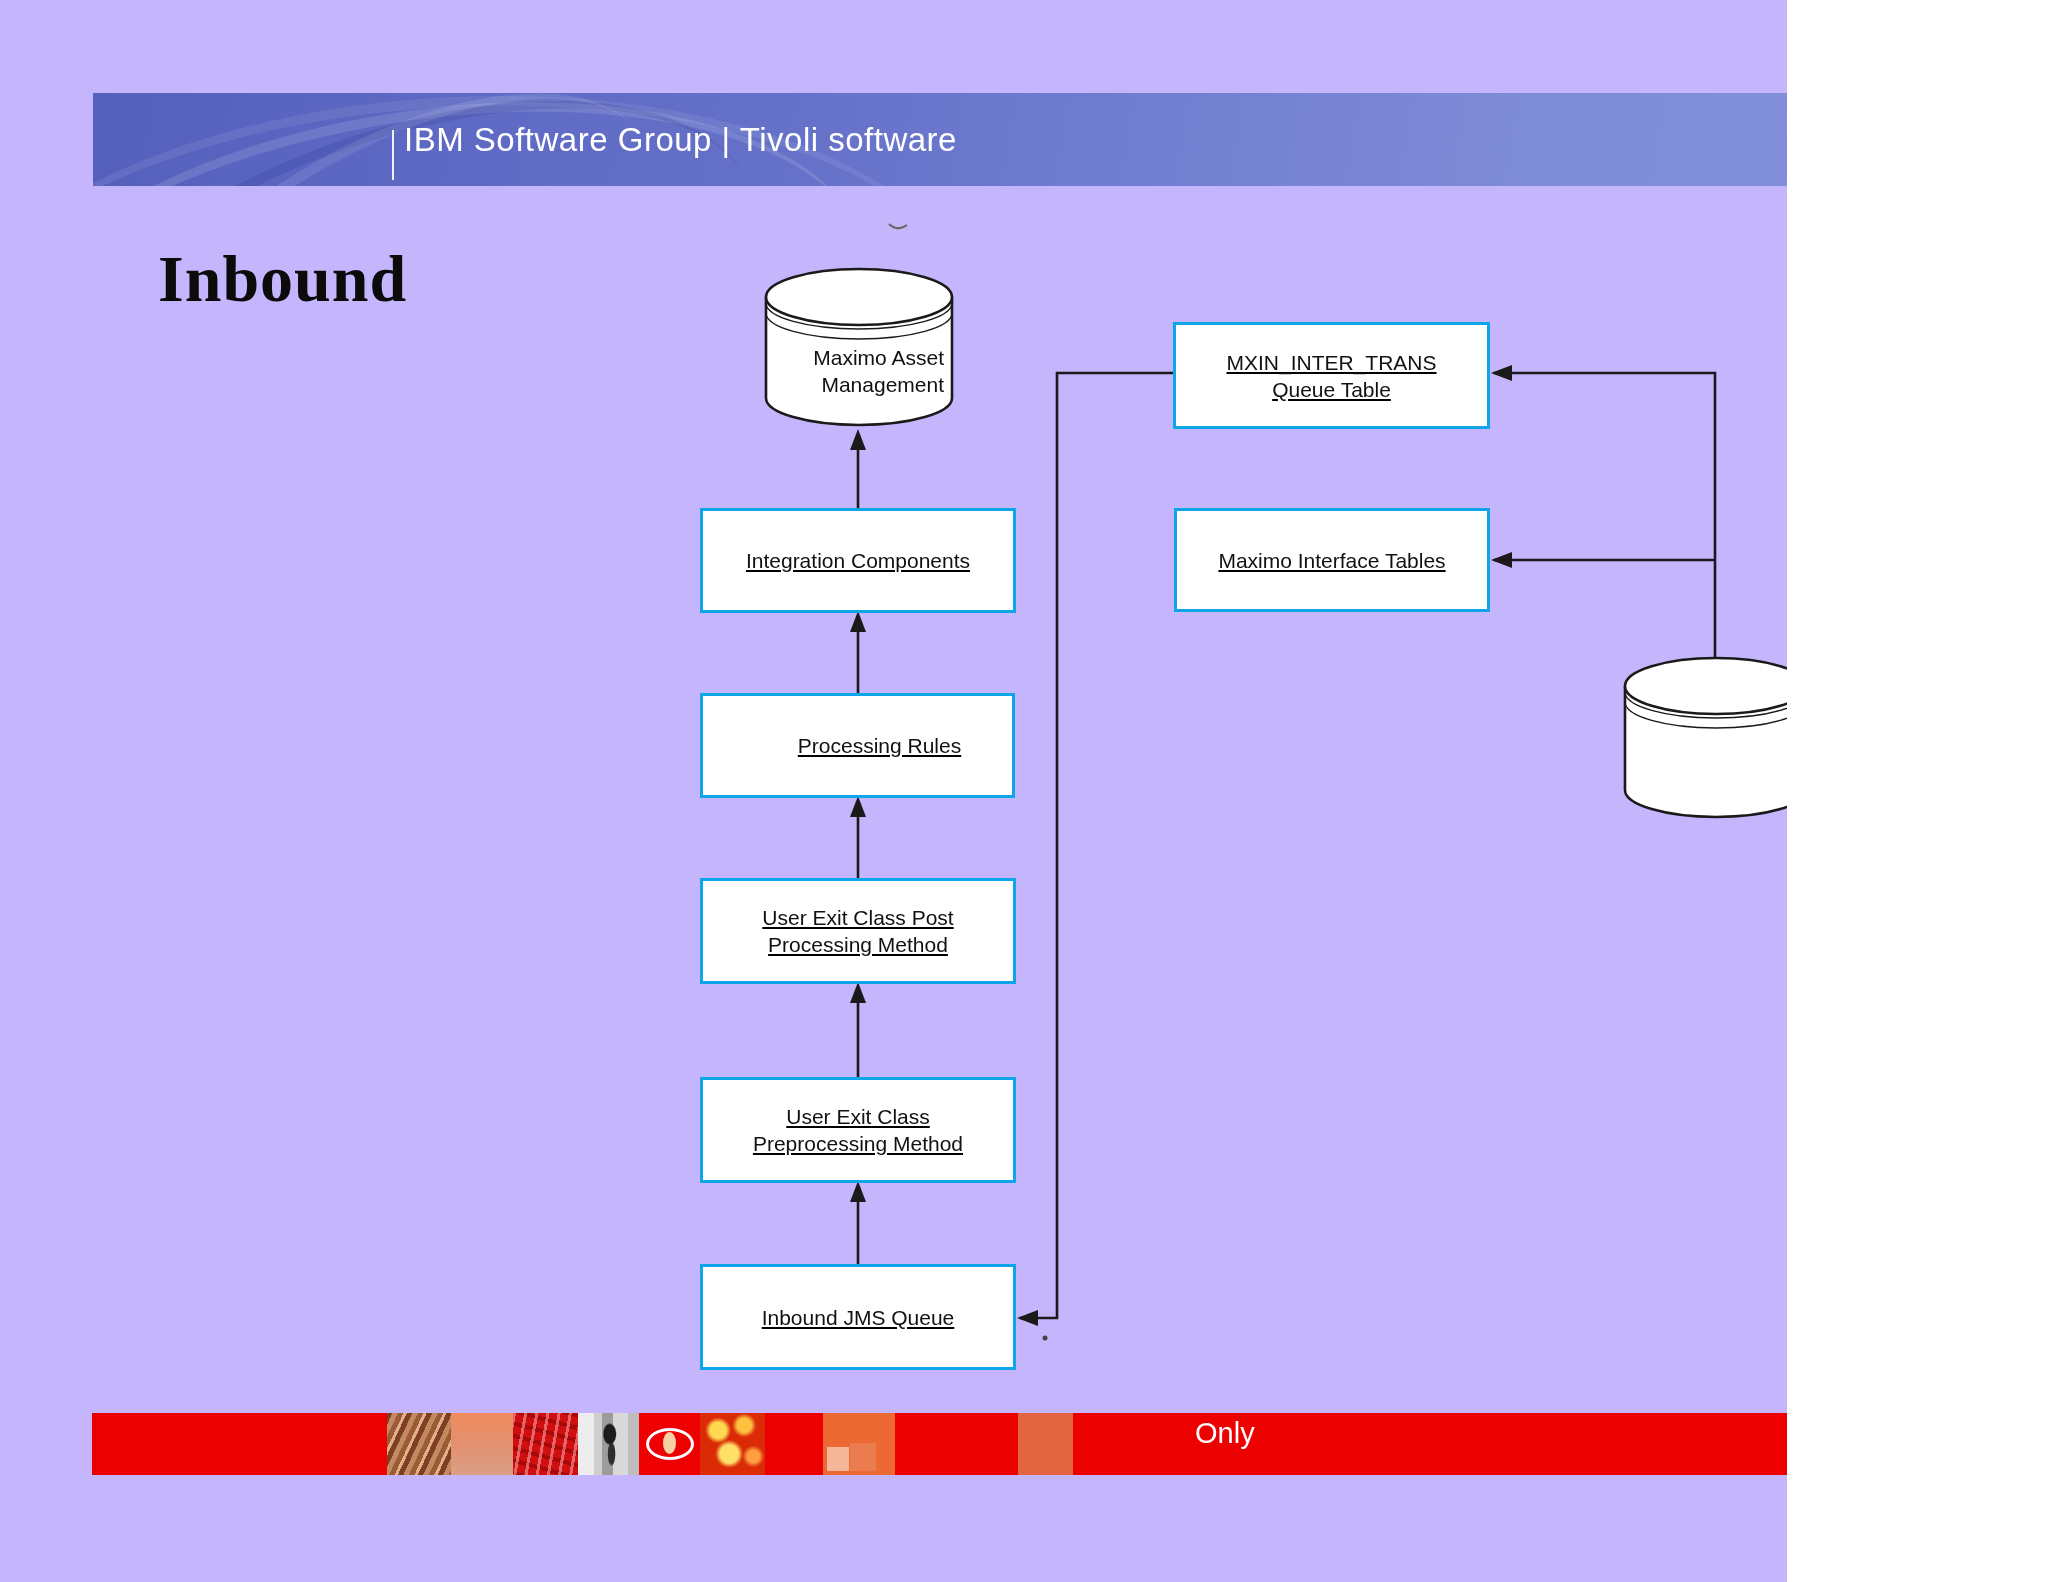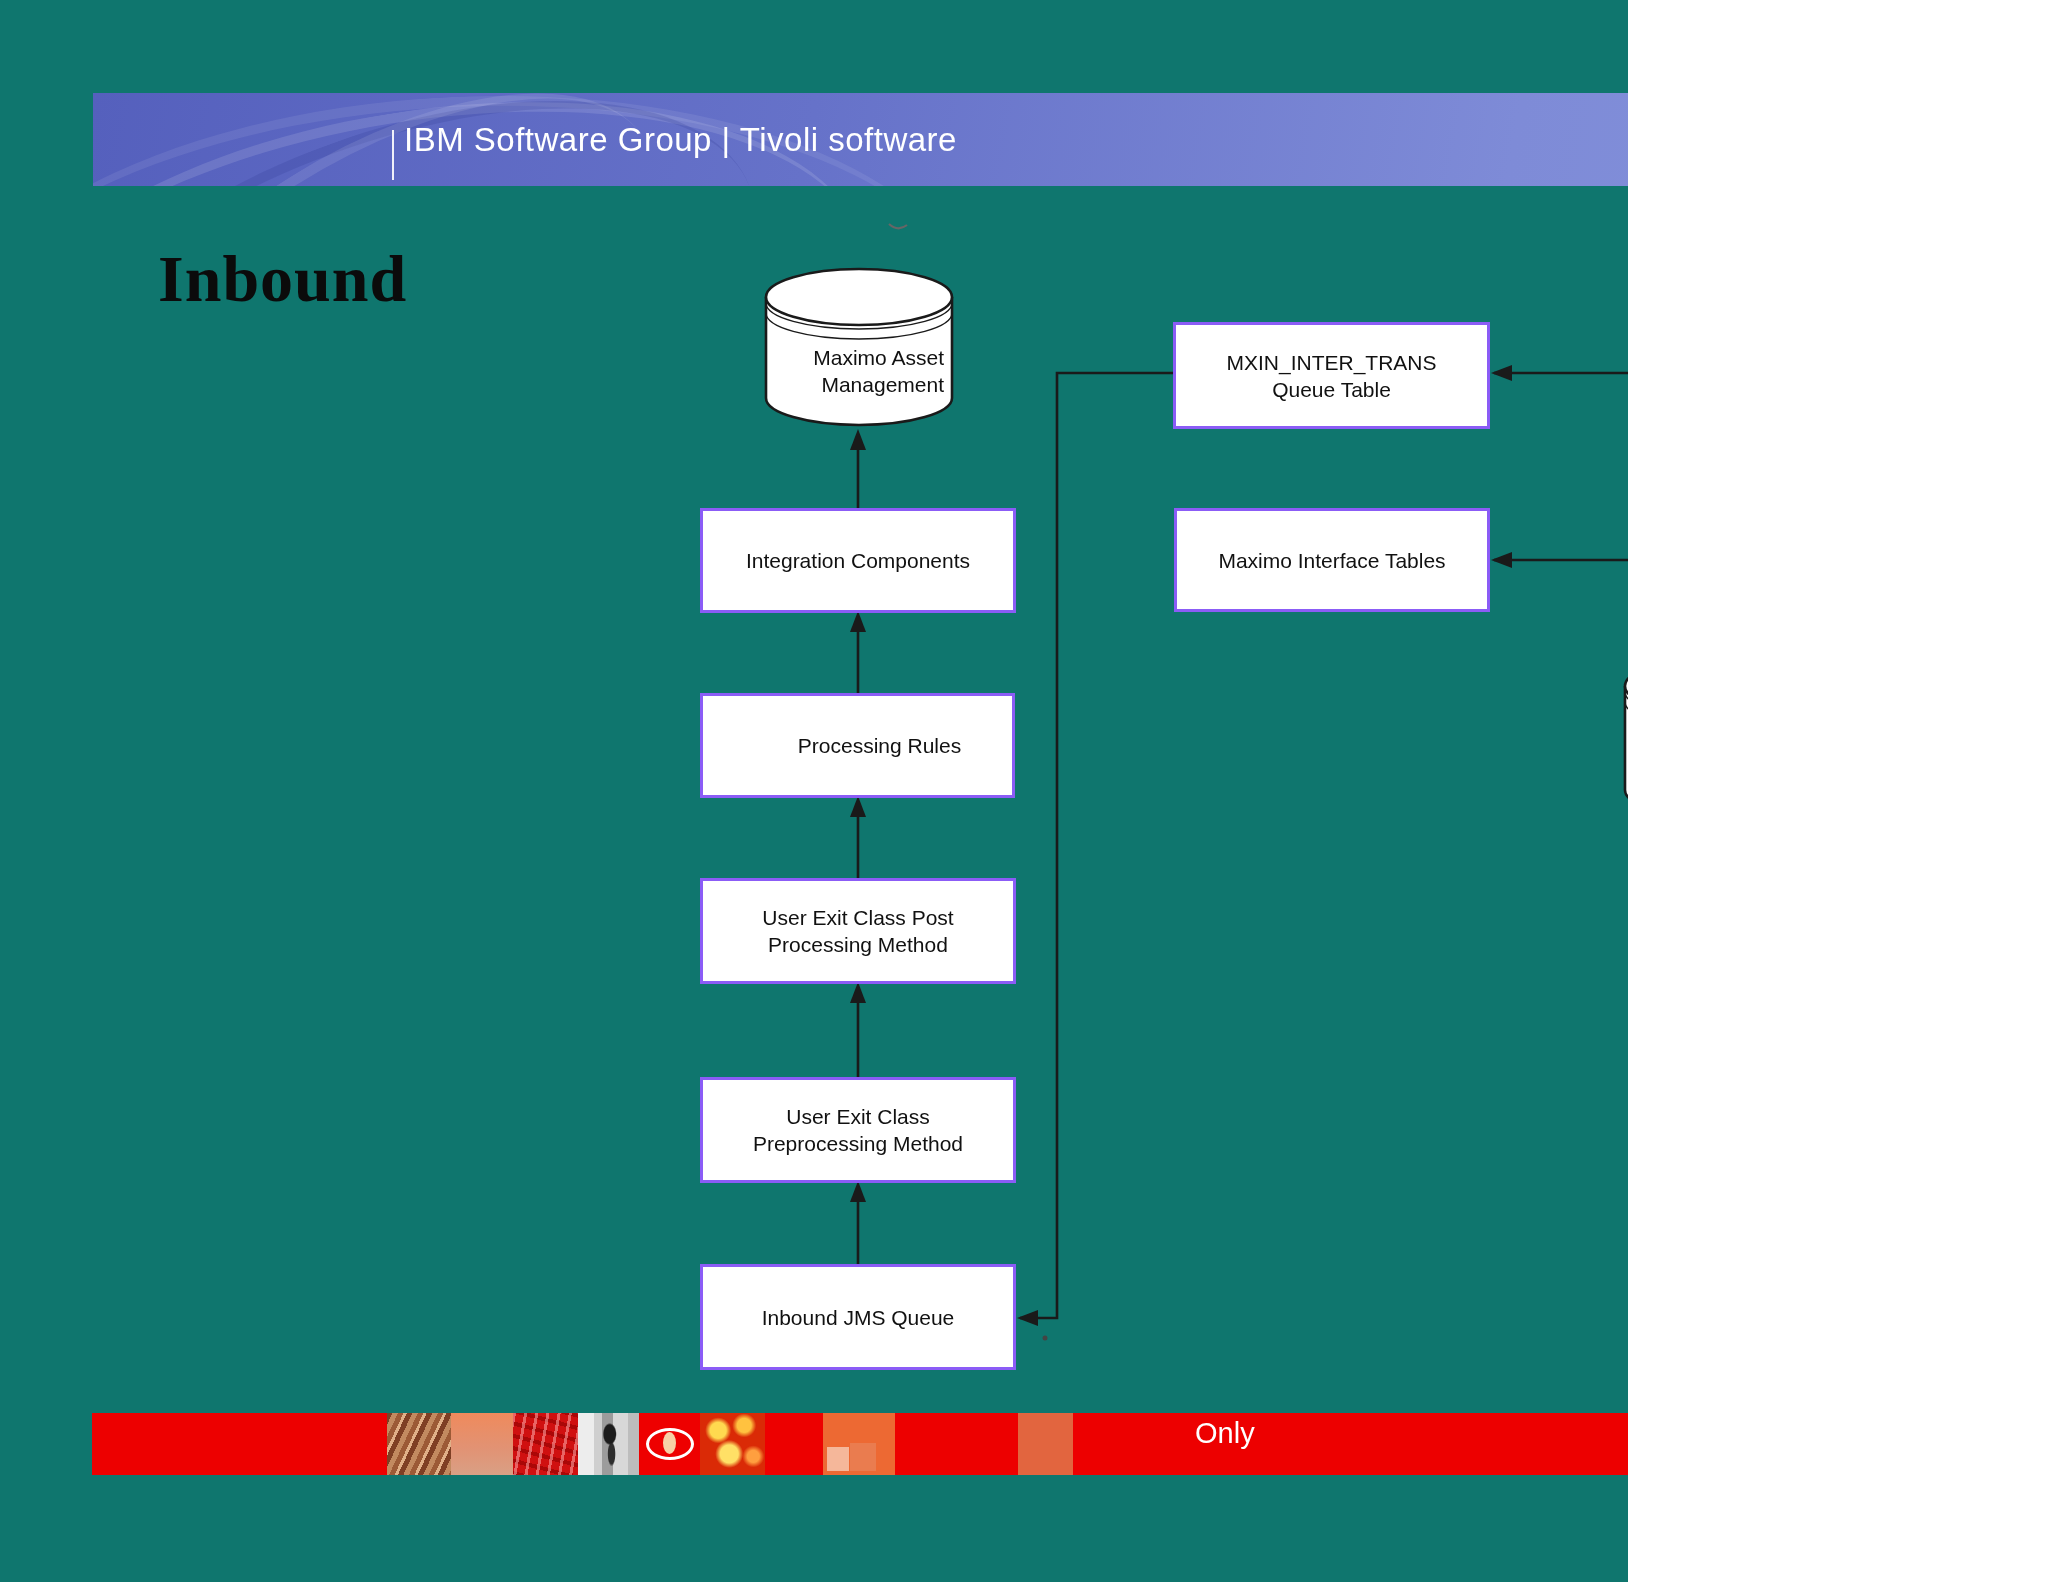--- a/index.html
+++ b/index.html
@@ -1,17 +1,17 @@
 <!DOCTYPE html>
 <html><head>
 <meta charset="utf-8">
 <style>
   html,body{margin:0;padding:0;background:#ffffff;}
   .slide{
-    position:relative;width:1628px;height:1582px;background:#0f766e;overflow:hidden;
+    position:relative;width:1787px;height:1582px;background:#c4b5fd;overflow:hidden;
     font-family:"Liberation Sans","DejaVu Sans",sans-serif;
   }
 
   
   .header-bar{
     position:absolute;left:93px;top:93px;width:1890px;height:93px;
     background:linear-gradient(100deg,#5560bd 0%,#6672c9 38%,#7removed 0%) ;
     background:linear-gradient(100deg,#5560bd 0%,#6672c9 38%,#7e8bd7 75%,#8492dc 100%);
     overflow:hidden;
   }
@@ -29,22 +29,22 @@
   
   .page-title{
     position:absolute;left:158px;top:232px;width:480px;text-align:left;
     font-family:"Liberation Serif","DejaVu Serif",serif;font-weight:bold;
     font-size:66px;line-height:94px;color:#0b0b0b;letter-spacing:1px;
   }
 
   
   .diagram-svg{position:absolute;left:0;top:0;width:2048px;height:1582px;}
   .node{
-    position:absolute;box-sizing:border-box;border:3px solid #8b5cf6;background:#ffffff;
-    display:flex;align-items:center;justify-content:center;text-align:center;
+    position:absolute;box-sizing:border-box;border:3px solid #0ea5e9;background:#ffffff;
+    display:flex;align-items:center;justify-content:center;text-align:center;text-decoration:underline;
   }
   .node .lbl{max-width:262px;font-size:21px;line-height:27px;color:#111111;}
   .b-integration{left:700px;top:508px;width:316px;height:105px;}
   .b-processing {left:700px;top:693px;width:315px;height:105px;padding-left:44px;}
   .b-post       {left:700px;top:878px;width:316px;height:106px;}
   .b-pre        {left:700px;top:1077px;width:316px;height:106px;}
   .b-jms        {left:700px;top:1264px;width:316px;height:106px;}
   .b-mxin      {left:1173px;top:322px;width:317px;height:107px;}
   .b-interface {left:1174px;top:508px;width:316px;height:104px;}
   .cyl-label{

